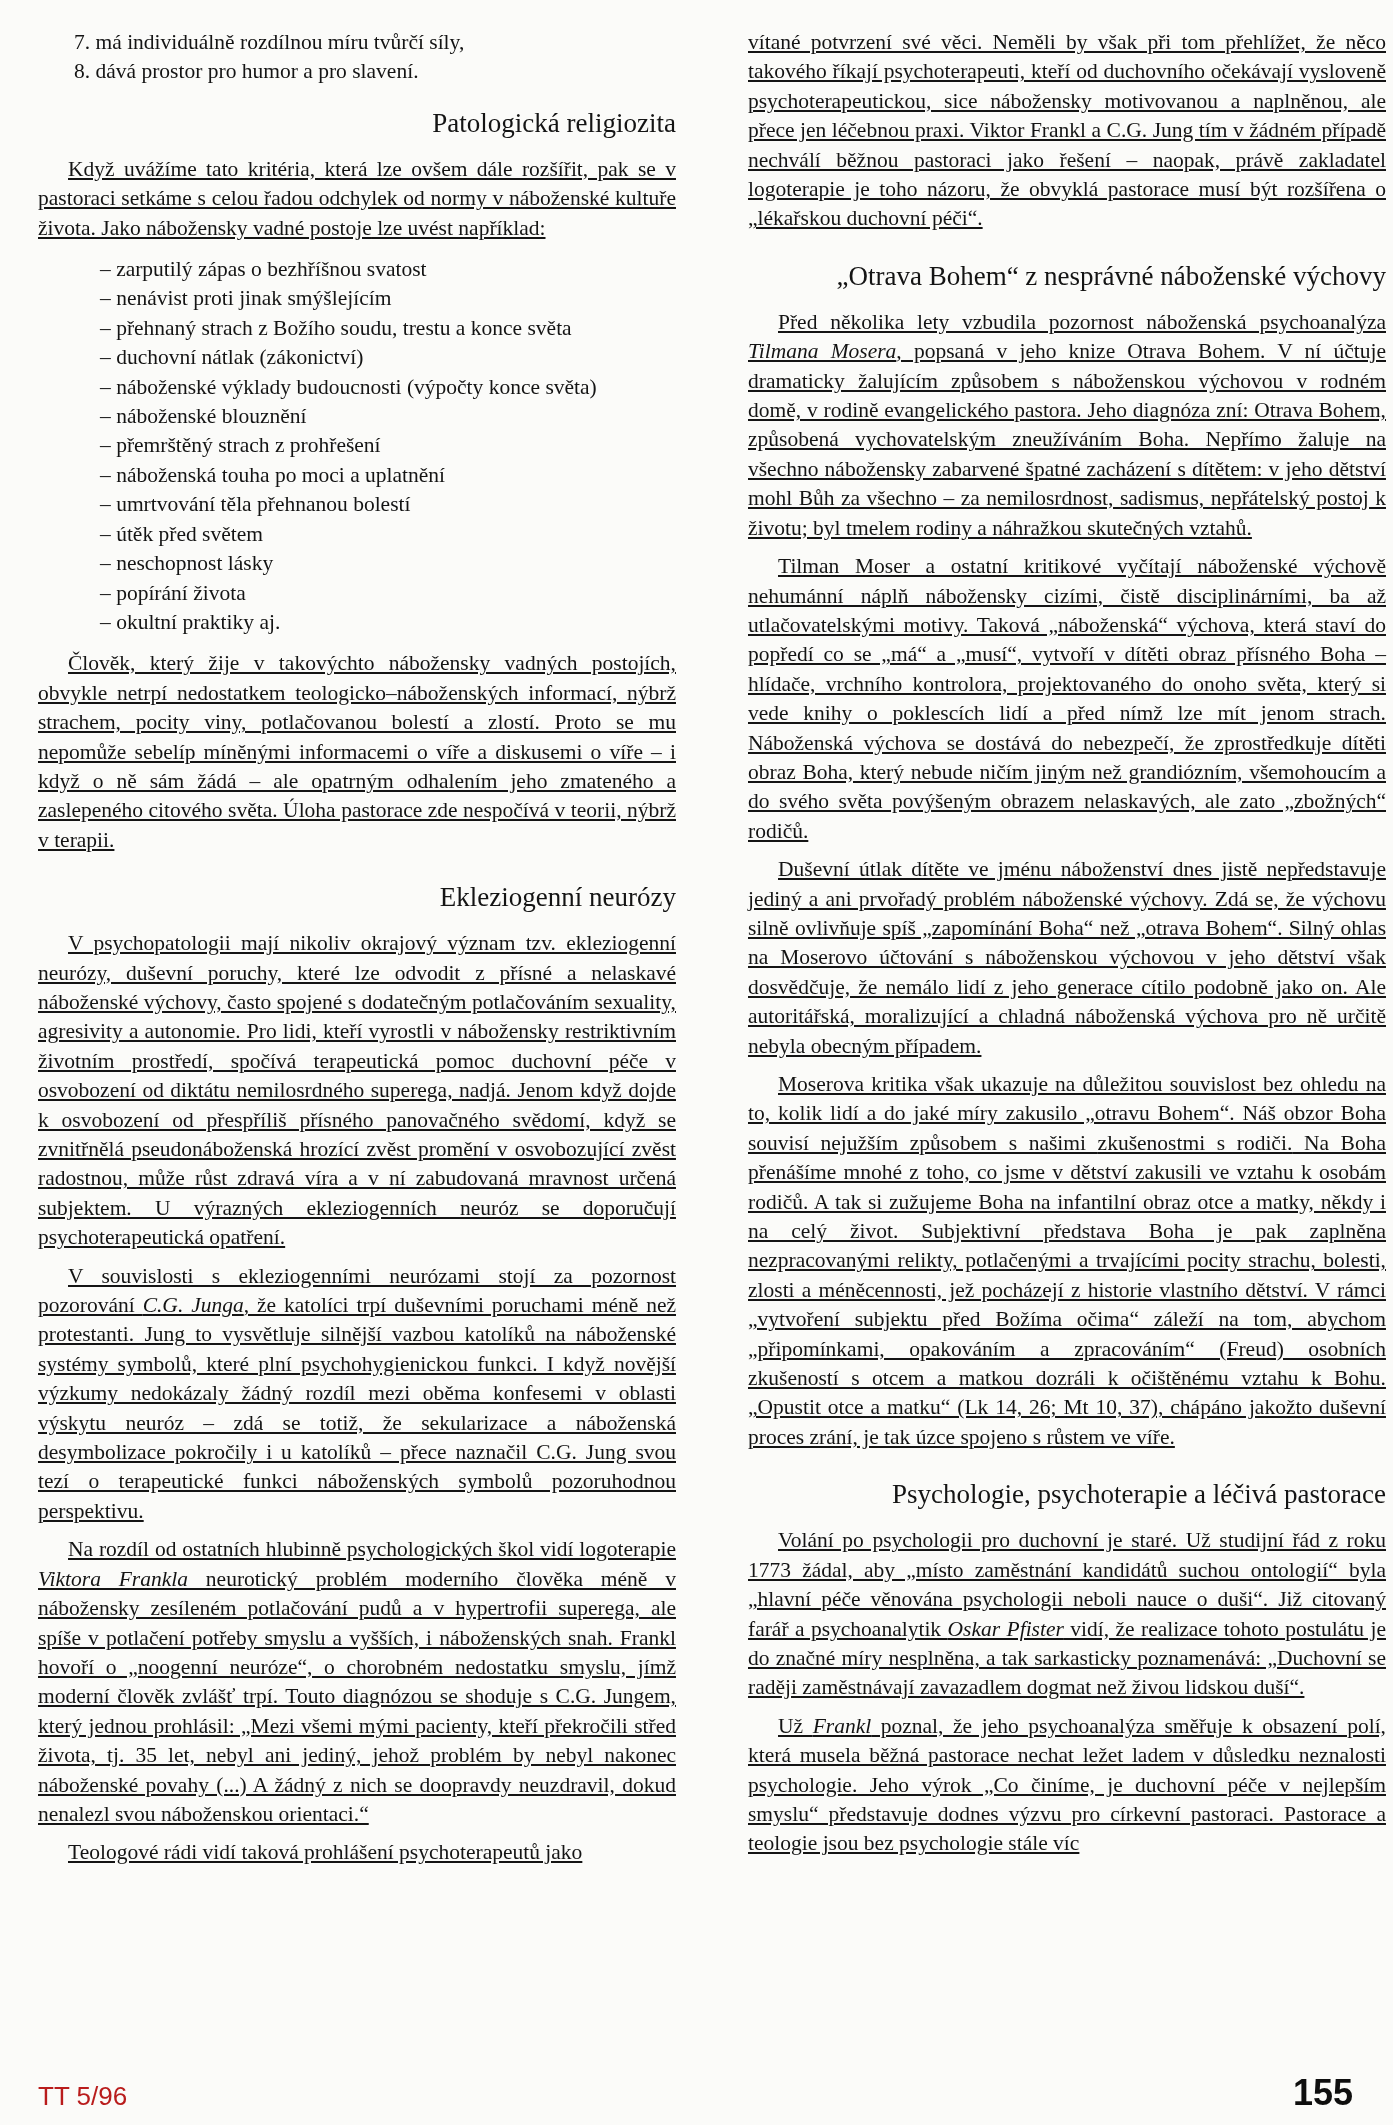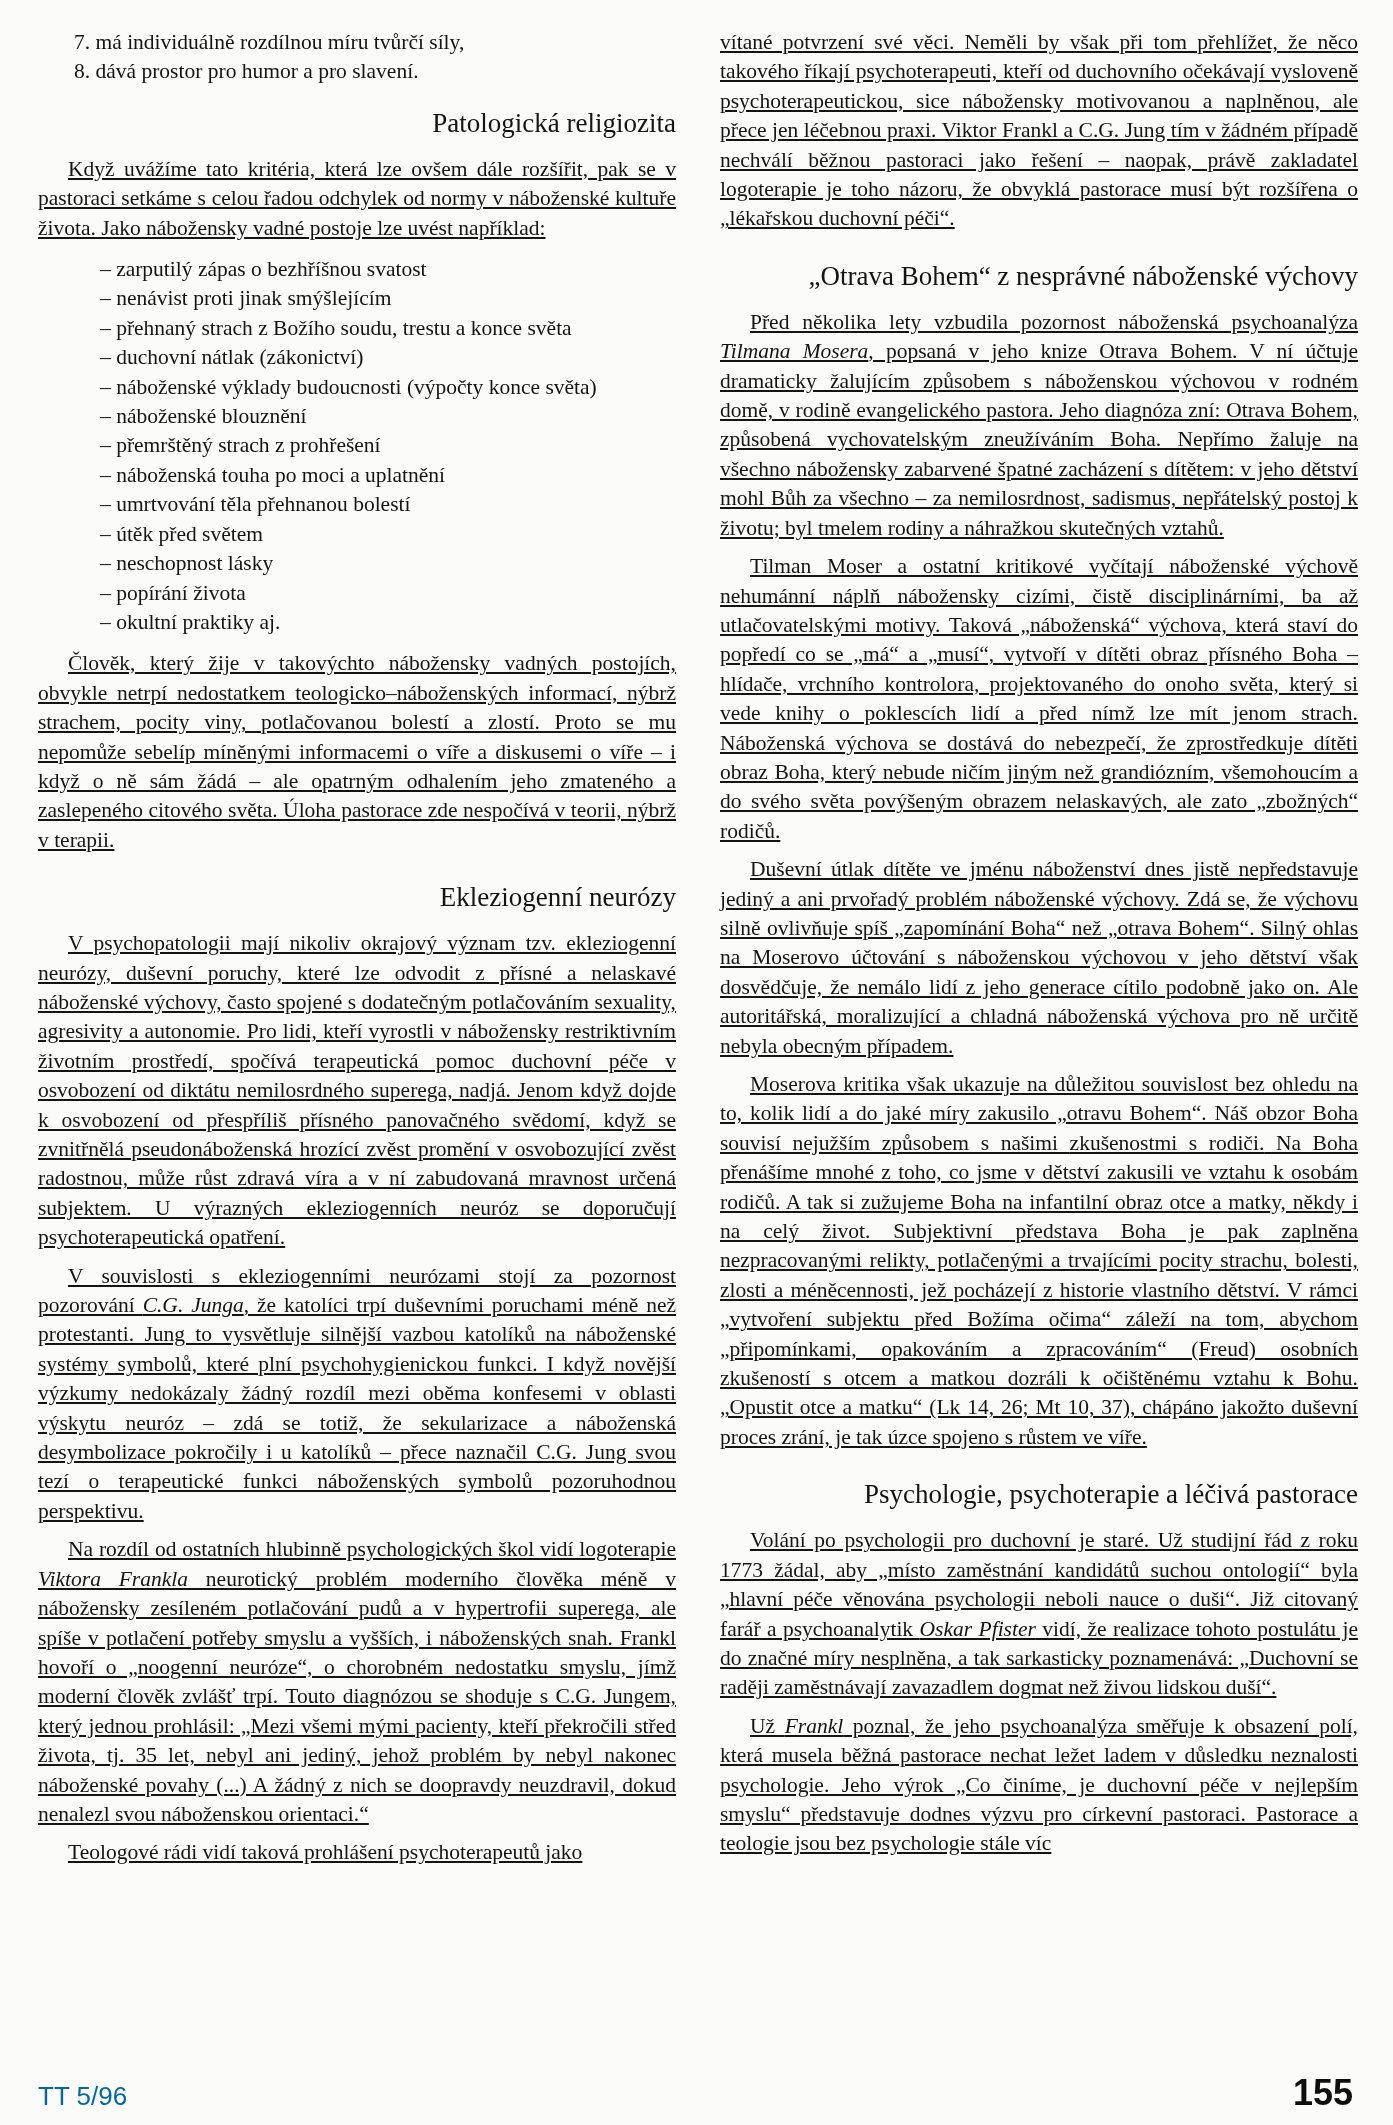--- a/index.html
+++ b/index.html
@@ -17,21 +17,21 @@
   }
   .page {
     position: relative;
     width: 100%;
     height: 100%;
     box-sizing: border-box;
     padding: 28px 33px 0 38px;
   }
   .columns {
     display: flex;
-    gap: 44px;
+    gap: 72px;
   }
   .col {
     flex: 0 0 638px;
     width: 638px;
     font-size: 21.5px;
     line-height: 29.4px;
   }
   .para {
     margin: 0 0 9px 0;
     text-align: justify;
@@ -61,21 +61,21 @@
     left: 38px;
     right: 40px;
     top: 2048px;
     display: flex;
     justify-content: space-between;
     align-items: baseline;
     font-family: "Liberation Sans", "DejaVu Sans", sans-serif;
   }
   .footer .journal {
     font-size: 26px;
-    color: #0369a1;
+    color: #b91c1c;
   }
   .footer .pagenum {
     font-size: 36px;
     font-weight: bold;
     color: #0e0e0e;
     margin-top: 24px;
   }
 </style>
 </head>
 <body>

